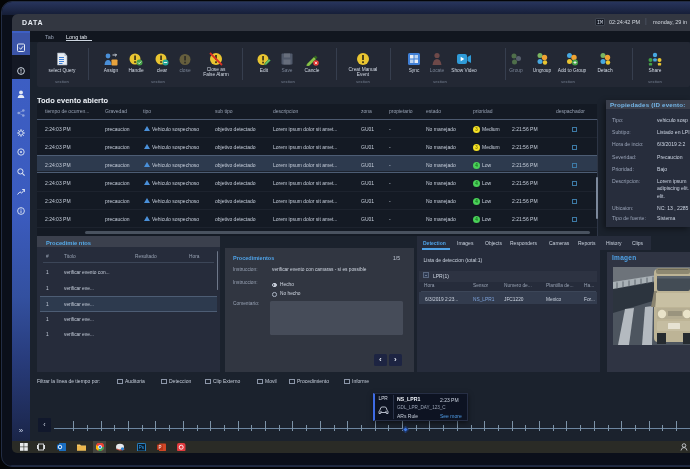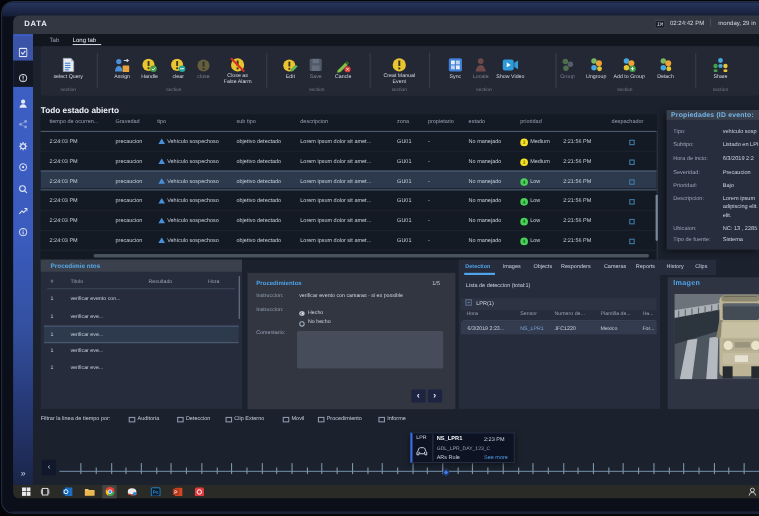--- a/index.html
+++ b/index.html
@@ -406,21 +406,21 @@
 
     <div class="rb-sec" style="left:62px;">section</div>
     <div class="rb-sec" style="left:158px;">section</div>
     <div class="rb-sec" style="left:288px;">section</div>
     <div class="rb-sec" style="left:363px;">section</div>
     <div class="rb-sec" style="left:440px;">section</div>
     <div class="rb-sec" style="left:568px;">section</div>
     <div class="rb-sec" style="left:655px;">section</div>
   </div>
 
-  <div class="abs heading">Todo estado abierto</div>
+  <div class="abs heading">Todo evento abierto</div>
   <div id="table">
     <div class="abs" style="left:37px;top:104px;width:560px;height:132px;background:#141a24;"></div>
     <div class="thead" style="left:45px;">tiempo de ocurren...</div>
     <div class="thead" style="left:105px;">Gravedad</div>
     <div class="thead" style="left:143px;">tipo</div>
     <div class="thead" style="left:215px;">sub tipo</div>
     <div class="thead" style="left:273px;">descripcion</div>
     <div class="thead" style="left:361px;">zona</div>
     <div class="thead" style="left:389px;">propietario</div>
     <div class="thead" style="left:426px;">estado</div>

